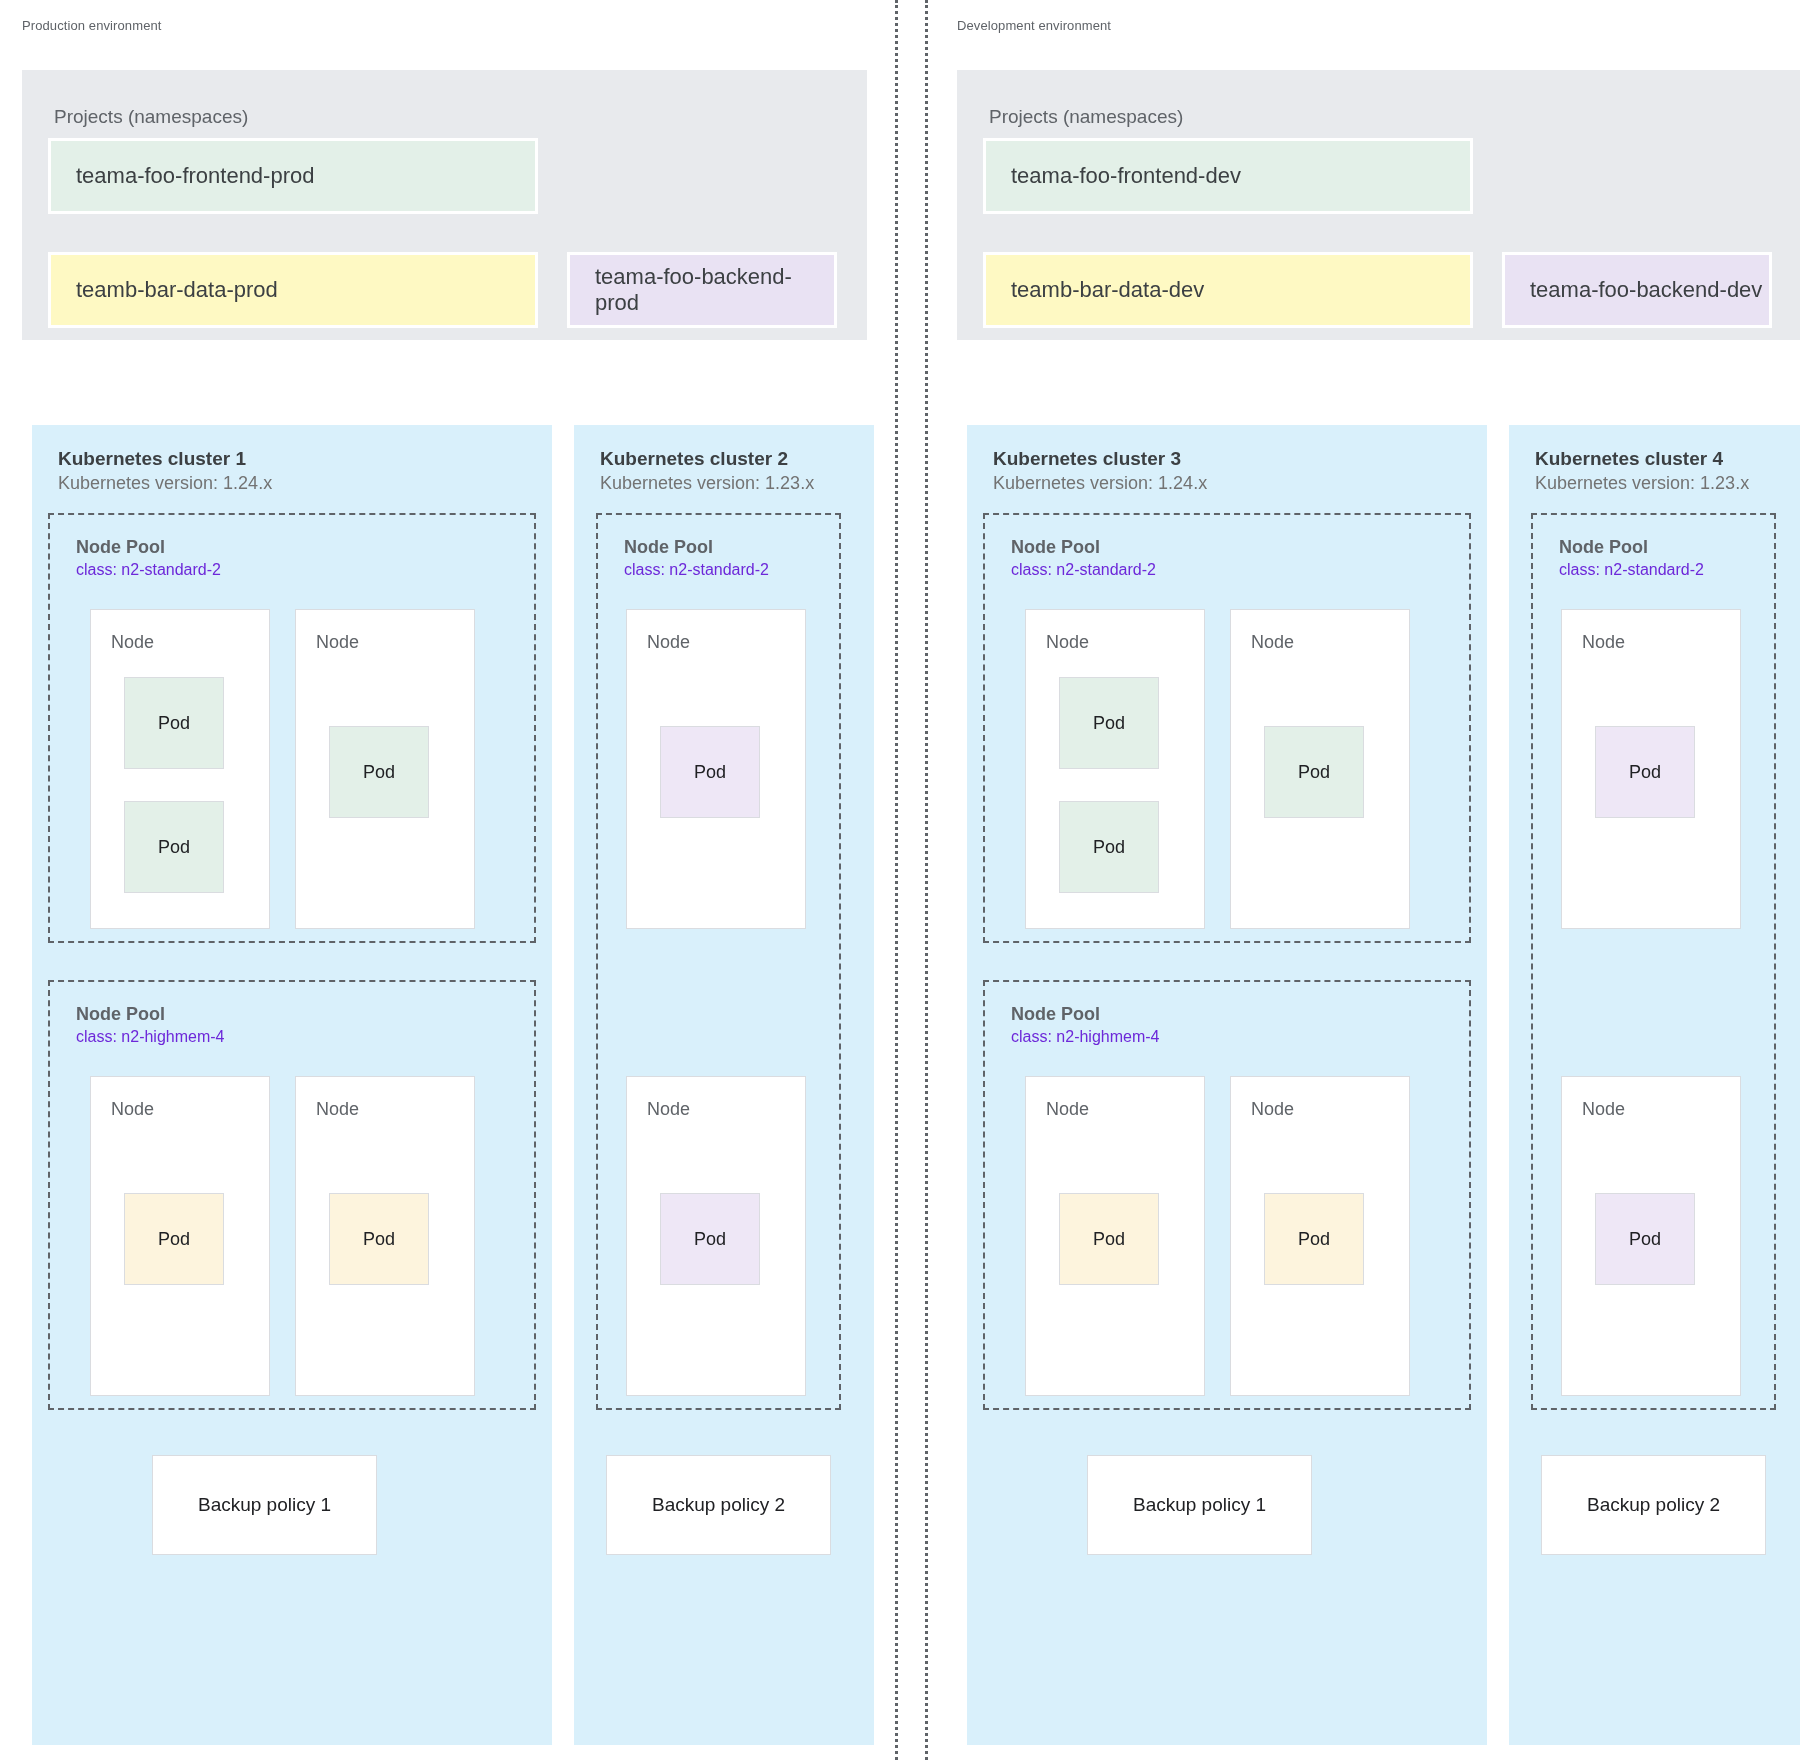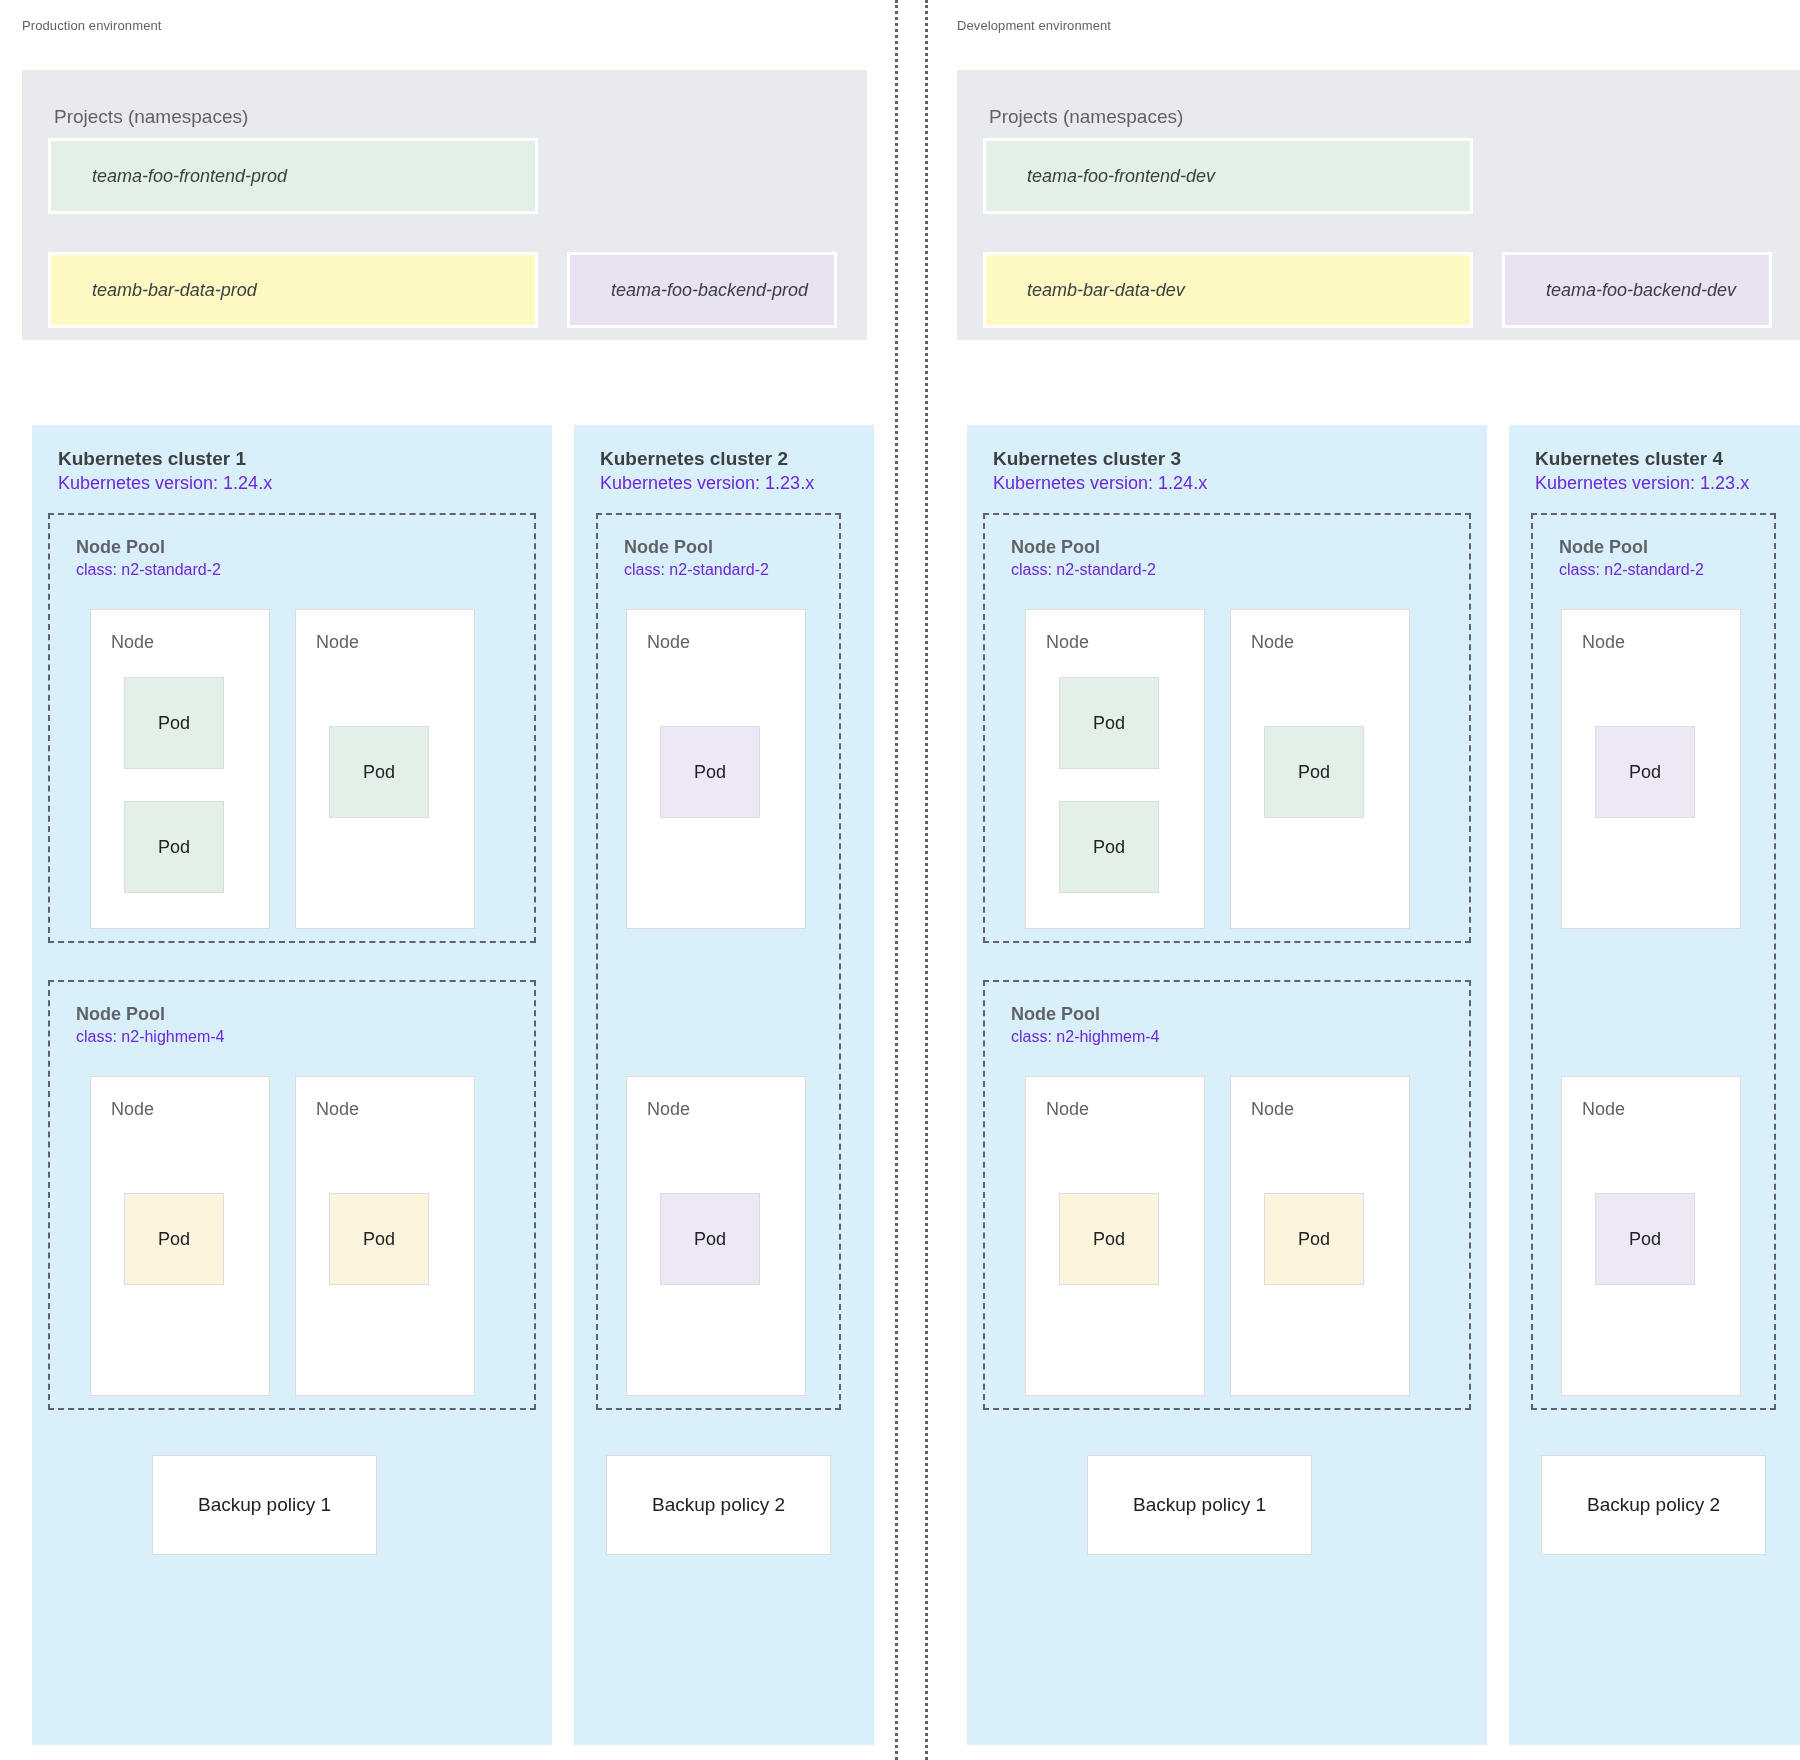--- a/index.html
+++ b/index.html
@@ -63,26 +63,25 @@
   .projects-title {
     position: absolute;
     top: 36px;
     left: 32px;
     font-size: 19px;
     color: #5f6368;
   }
   .ns-box {
     position: absolute;
     border: 3px solid #ffffff;
-    font-size: 18px;
+    font-size: 22px;
     color: #3c4043;
     display: flex;
     align-items: center;
-    padding-left: 41px;
-    font-style: italic;
+    padding-left: 25px;
   }
   .ns-frontend {
     top: 68px; left: 26px;
     width: 490px; height: 76px;
     background: #e3f0e8;
   }
   .ns-data {
     top: 182px; left: 26px;
     width: 490px; height: 76px;
     background: #fef9c3;
@@ -119,21 +118,21 @@
     font-size: 19px;
     font-weight: bold;
     color: #3c4043;
     white-space: nowrap;
   }
   .cluster-version {
     position: absolute;
     top: 48px;
     left: 26px;
     font-size: 18px;
-    color: #6d28d9;
+    color: #737373;
     white-space: nowrap;
   }
 
   
   .node-pool {
     position: absolute;
     border: 2px dashed #5f6368;
   }
   .pool-title {
     position: absolute;

